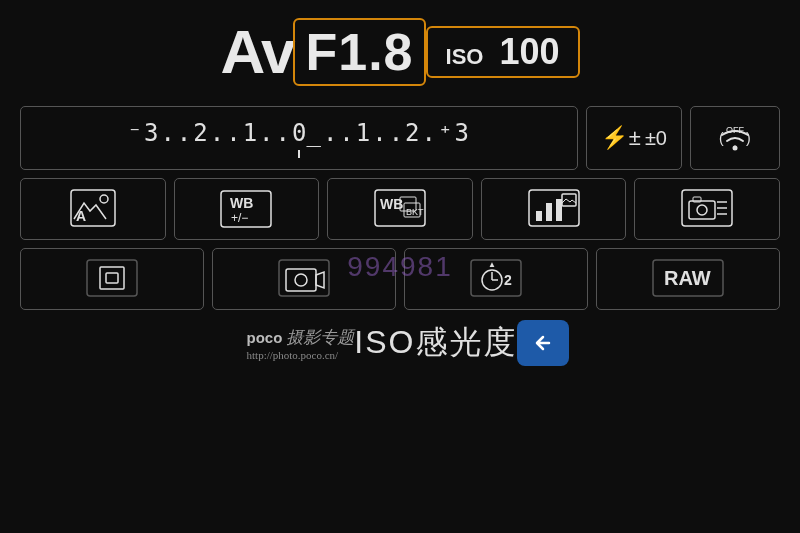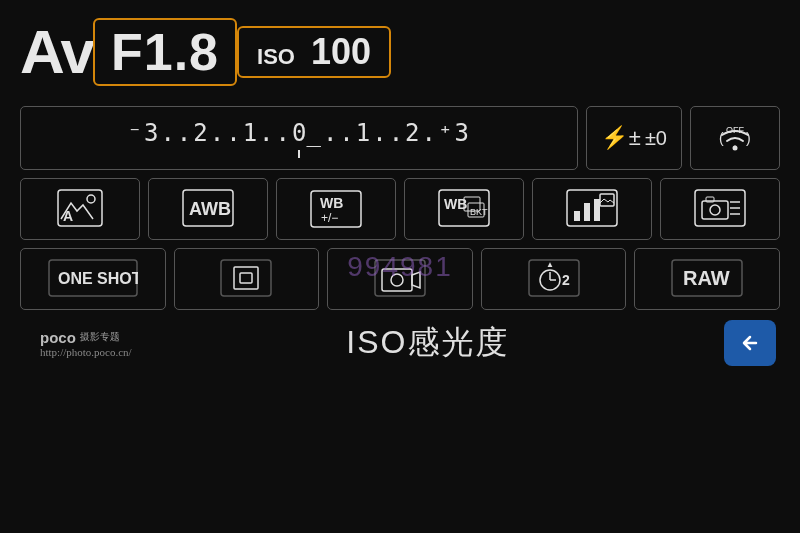--- a/index.html
+++ b/index.html
@@ -18,36 +18,36 @@
       height: 533px;
       background: #0d0d0d;
       position: relative;
       padding: 18px 20px;
     }
 
     
     .top-row {
       display: flex;
       align-items: center;
-      justify-content: flex-start;
+      justify-content: center;
       margin-bottom: 20px;
     }
 
     .av-label {
       font-size: 62px;
       font-weight: bold;
       color: #e8e8e8;
       letter-spacing: -2px;
       line-height: 1;
     }
 
     .aperture-box {
       border: 2px solid #d4860a;
       border-radius: 6px;
-      padding: 6px 16px;
+      padding: 6px 10px;
       font-size: 52px;
       font-weight: bold;
       color: #e8e8e8;
       letter-spacing: 1px;
       line-height: 1;
     }
 
     .iso-box {
       border: 2px solid #d4860a;
       border-radius: 6px;
@@ -166,21 +166,21 @@
       flex: 1;
       min-height: 62px;
       font-size: 14px;
       color: #e0e0e0;
     }
 
     
     .footer {
       display: flex;
       align-items: center;
-      justify-content: space-between;
+      justify-content: center;
       margin-top: 4px;
       padding: 0 4px;
       margin-left: 16px;
     }
 
     .iso-footer-label {
       font-size: 32px;
       color: #e0e0e0;
       letter-spacing: 2px;
     }
@@ -272,28 +272,20 @@
 
           <rect x="1" y="1" width="44" height="36" rx="3" stroke="#e0e0e0" stroke-width="1.5" fill="none"></rect>
 
           <polyline points="4,30 14,14 20,22 26,16 36,30" stroke="#e0e0e0" stroke-width="1.5" fill="none"></polyline>
           <circle cx="34" cy="10" r="4" stroke="#e0e0e0" stroke-width="1.5" fill="none"></circle>
           <text x="6" y="32" fill="#e0e0e0" font-size="14" font-family="Arial" font-weight="bold">A</text>
         </svg>
       </span>
     </div>
 
-    <div class="setting-box">
-      <span>
-        <svg width="52" height="38" viewBox="0 0 52 38">
-          <rect x="1" y="1" width="50" height="36" rx="3" stroke="#e0e0e0" stroke-width="1.5" fill="none"></rect>
-          <text x="7" y="26" fill="#e0e0e0" font-size="18" font-family="Arial" font-weight="bold">AWB</text>
-        </svg>
-      </span>
-    </div>
 
     <div class="setting-box">
       <div class="wb-adj-icon">
         <svg width="52" height="38" viewBox="0 0 52 38">
           <rect x="1" y="1" width="50" height="36" rx="3" stroke="#e0e0e0" stroke-width="1.5" fill="none"></rect>
           <text x="10" y="18" fill="#e0e0e0" font-size="14" font-family="Arial" font-weight="bold">WB</text>
           <text x="11" y="32" fill="#e0e0e0" font-size="12" font-family="Arial">+/−</text>
         </svg>
       </div>
     </div>
@@ -338,28 +330,20 @@
           <line x1="36" y1="13" x2="46" y2="13" stroke="#e0e0e0" stroke-width="1.5"></line>
           <line x1="36" y1="19" x2="46" y2="19" stroke="#e0e0e0" stroke-width="1.5"></line>
           <line x1="36" y1="25" x2="46" y2="25" stroke="#e0e0e0" stroke-width="1.5"></line>
         </svg>
       </span>
     </div>
   </div>
 
   <div class="bottom-row">
 
-    <div class="bottom-box">
-      <span>
-        <svg width="90" height="38" viewBox="0 0 90 38">
-          <rect x="1" y="1" width="88" height="36" rx="3" stroke="#555" stroke-width="1.5" fill="none"></rect>
-          <text x="10" y="25" fill="#e0e0e0" font-size="16" font-family="Arial" font-weight="bold">ONE SHOT</text>
-        </svg>
-      </span>
-    </div>
 
     <div class="bottom-box">
       <span>
         <svg width="52" height="38" viewBox="0 0 52 38">
           <rect x="1" y="1" width="50" height="36" rx="3" stroke="#555" stroke-width="1.5" fill="none"></rect>
 
           <rect x="14" y="8" width="24" height="22" rx="1" stroke="#e0e0e0" stroke-width="1.5" fill="none"></rect>
           <rect x="20" y="14" width="12" height="10" rx="1" stroke="#e0e0e0" stroke-width="1.5" fill="none"></rect>
         </svg>
       </span>
@@ -398,21 +382,21 @@
           <text x="12" y="26" fill="#e0e0e0" font-size="20" font-family="Arial" font-weight="bold">RAW</text>
         </svg>
       </span>
     </div>
   </div>
 
   <div class="footer">
     <div>
       <div style="display:flex; align-items:center; gap:4px;">
         <span style="font-size:15px; font-weight:bold; color:#bbb;">poco</span>
-        <span style="font-size:10px; color:#999;">摄影专题</span>
+        <span style="font-size:17px; color:#999;font-style:italic;">摄影专题</span>
       </div>
       <div style="font-size:11px; color:#888;font-family:Liberation Serif, serif;">http://photo.poco.cn/</div>
     </div>
 
     <div class="iso-footer-label">ISO感光度</div>
 
     <div class="back-btn">
       <svg width="28" height="28" viewBox="0 0 28 28">
         <path d="M20 14 L10 14 M14 8 L8 14 L14 20" stroke="white" stroke-width="2.5" stroke-linecap="round" stroke-linejoin="round" fill="none"></path>
       </svg>

